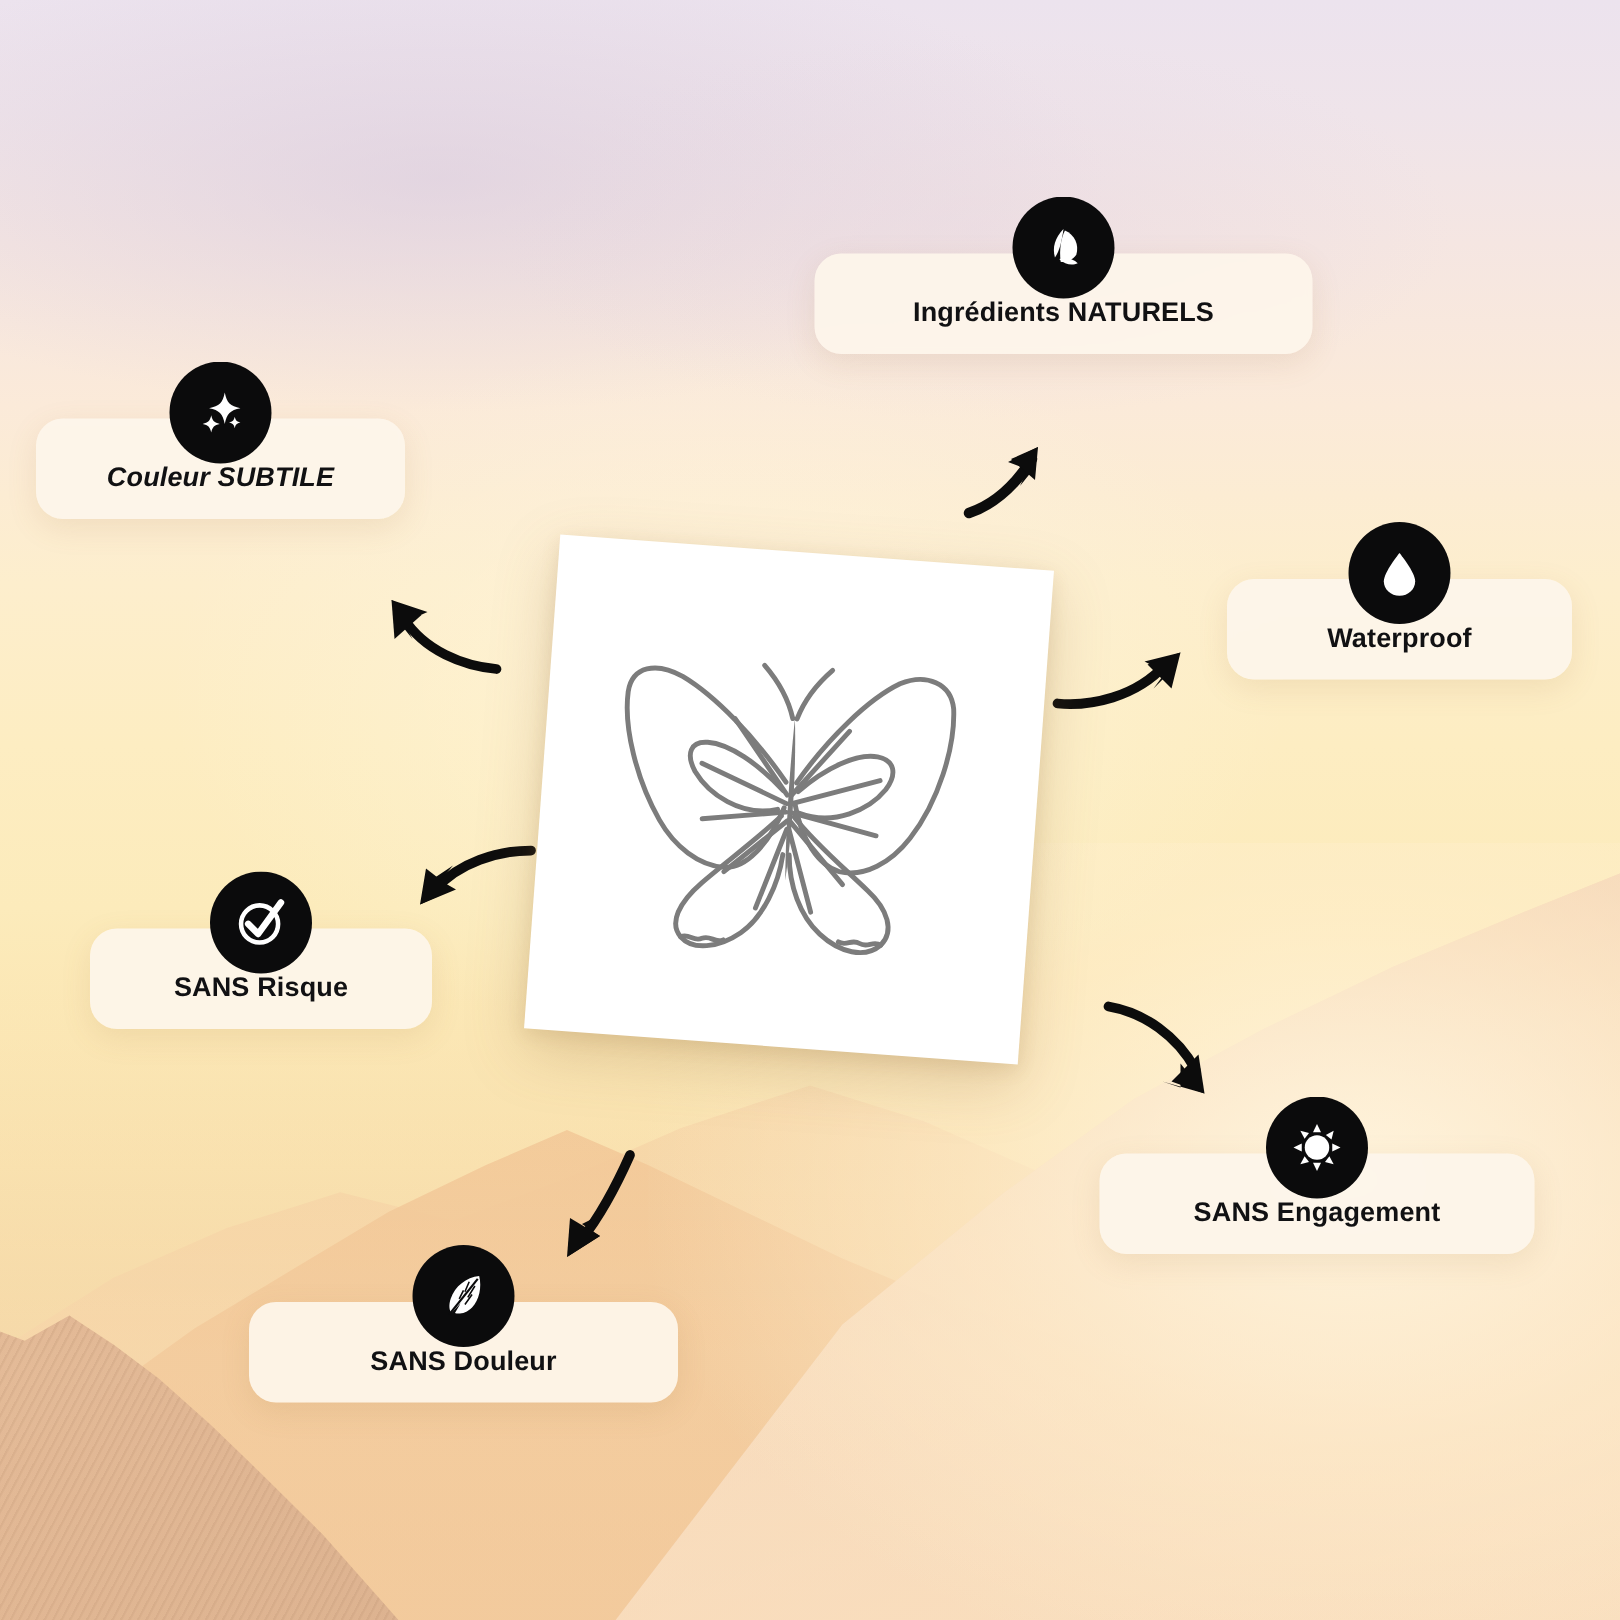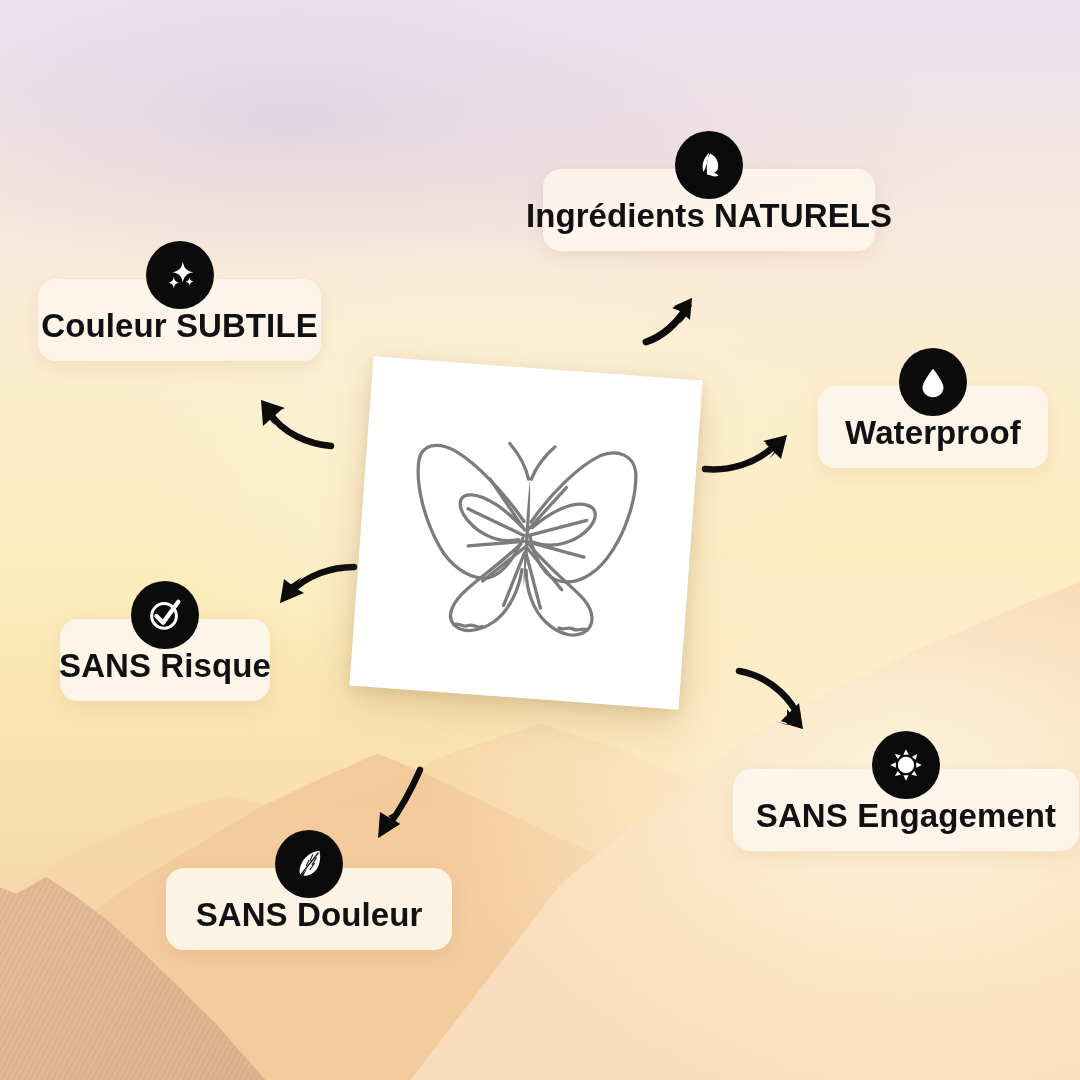--- a/index.html
+++ b/index.html
@@ -117,38 +117,38 @@
   .badge{
     position:absolute;
     background:rgba(253,245,235,.93);
     border-radius:18px;
     box-shadow:0 6px 20px rgba(160,115,60,.13);
     padding:30px 26px 19px;
     display:flex; align-items:flex-end; justify-content:center;
     backdrop-filter:blur(2px);
   }
   .badge .label{
-    font-size:33px; font-weight:700; color:#111113;
+    font-size:18px; font-weight:700; color:#111113;
     letter-spacing:.1px; white-space:nowrap; line-height:1;
   }
   .badge .ico{
     position:absolute; left:50%; top:-38px; transform:translateX(-50%);
     width:68px; height:68px; border-radius:50%;
     background:#0b0b0c;
     display:flex; align-items:center; justify-content:center;
   }
   .badge .ico svg{ width:38px; height:38px; display:block; }
 
   
   #badge-ingredients { left:543px; top:169px; width:332px; }
-  #badge-couleur     { left:38px;  top:279px; width:283px; }
+  #badge-couleur     { left:24px;  top:279px; width:246px;font-style:italic; }
   #badge-waterproof  { left:818px; top:386px; width:230px; }
-  #badge-risque      { left:60px;  top:619px; width:210px; }
+  #badge-risque      { left:60px;  top:619px; width:228px; }
   #badge-douleur     { left:166px; top:868px; width:286px; }
-  #badge-engagement  { left:733px; top:769px; width:346px; }
+  #badge-engagement  { left:733px; top:769px; width:290px; }
 
   
   .arrow{ position:absolute; }
   .arrow svg{ display:block; overflow:visible; }
 </style>
 </head>
 <body>
 
 <div id="stage">
 

